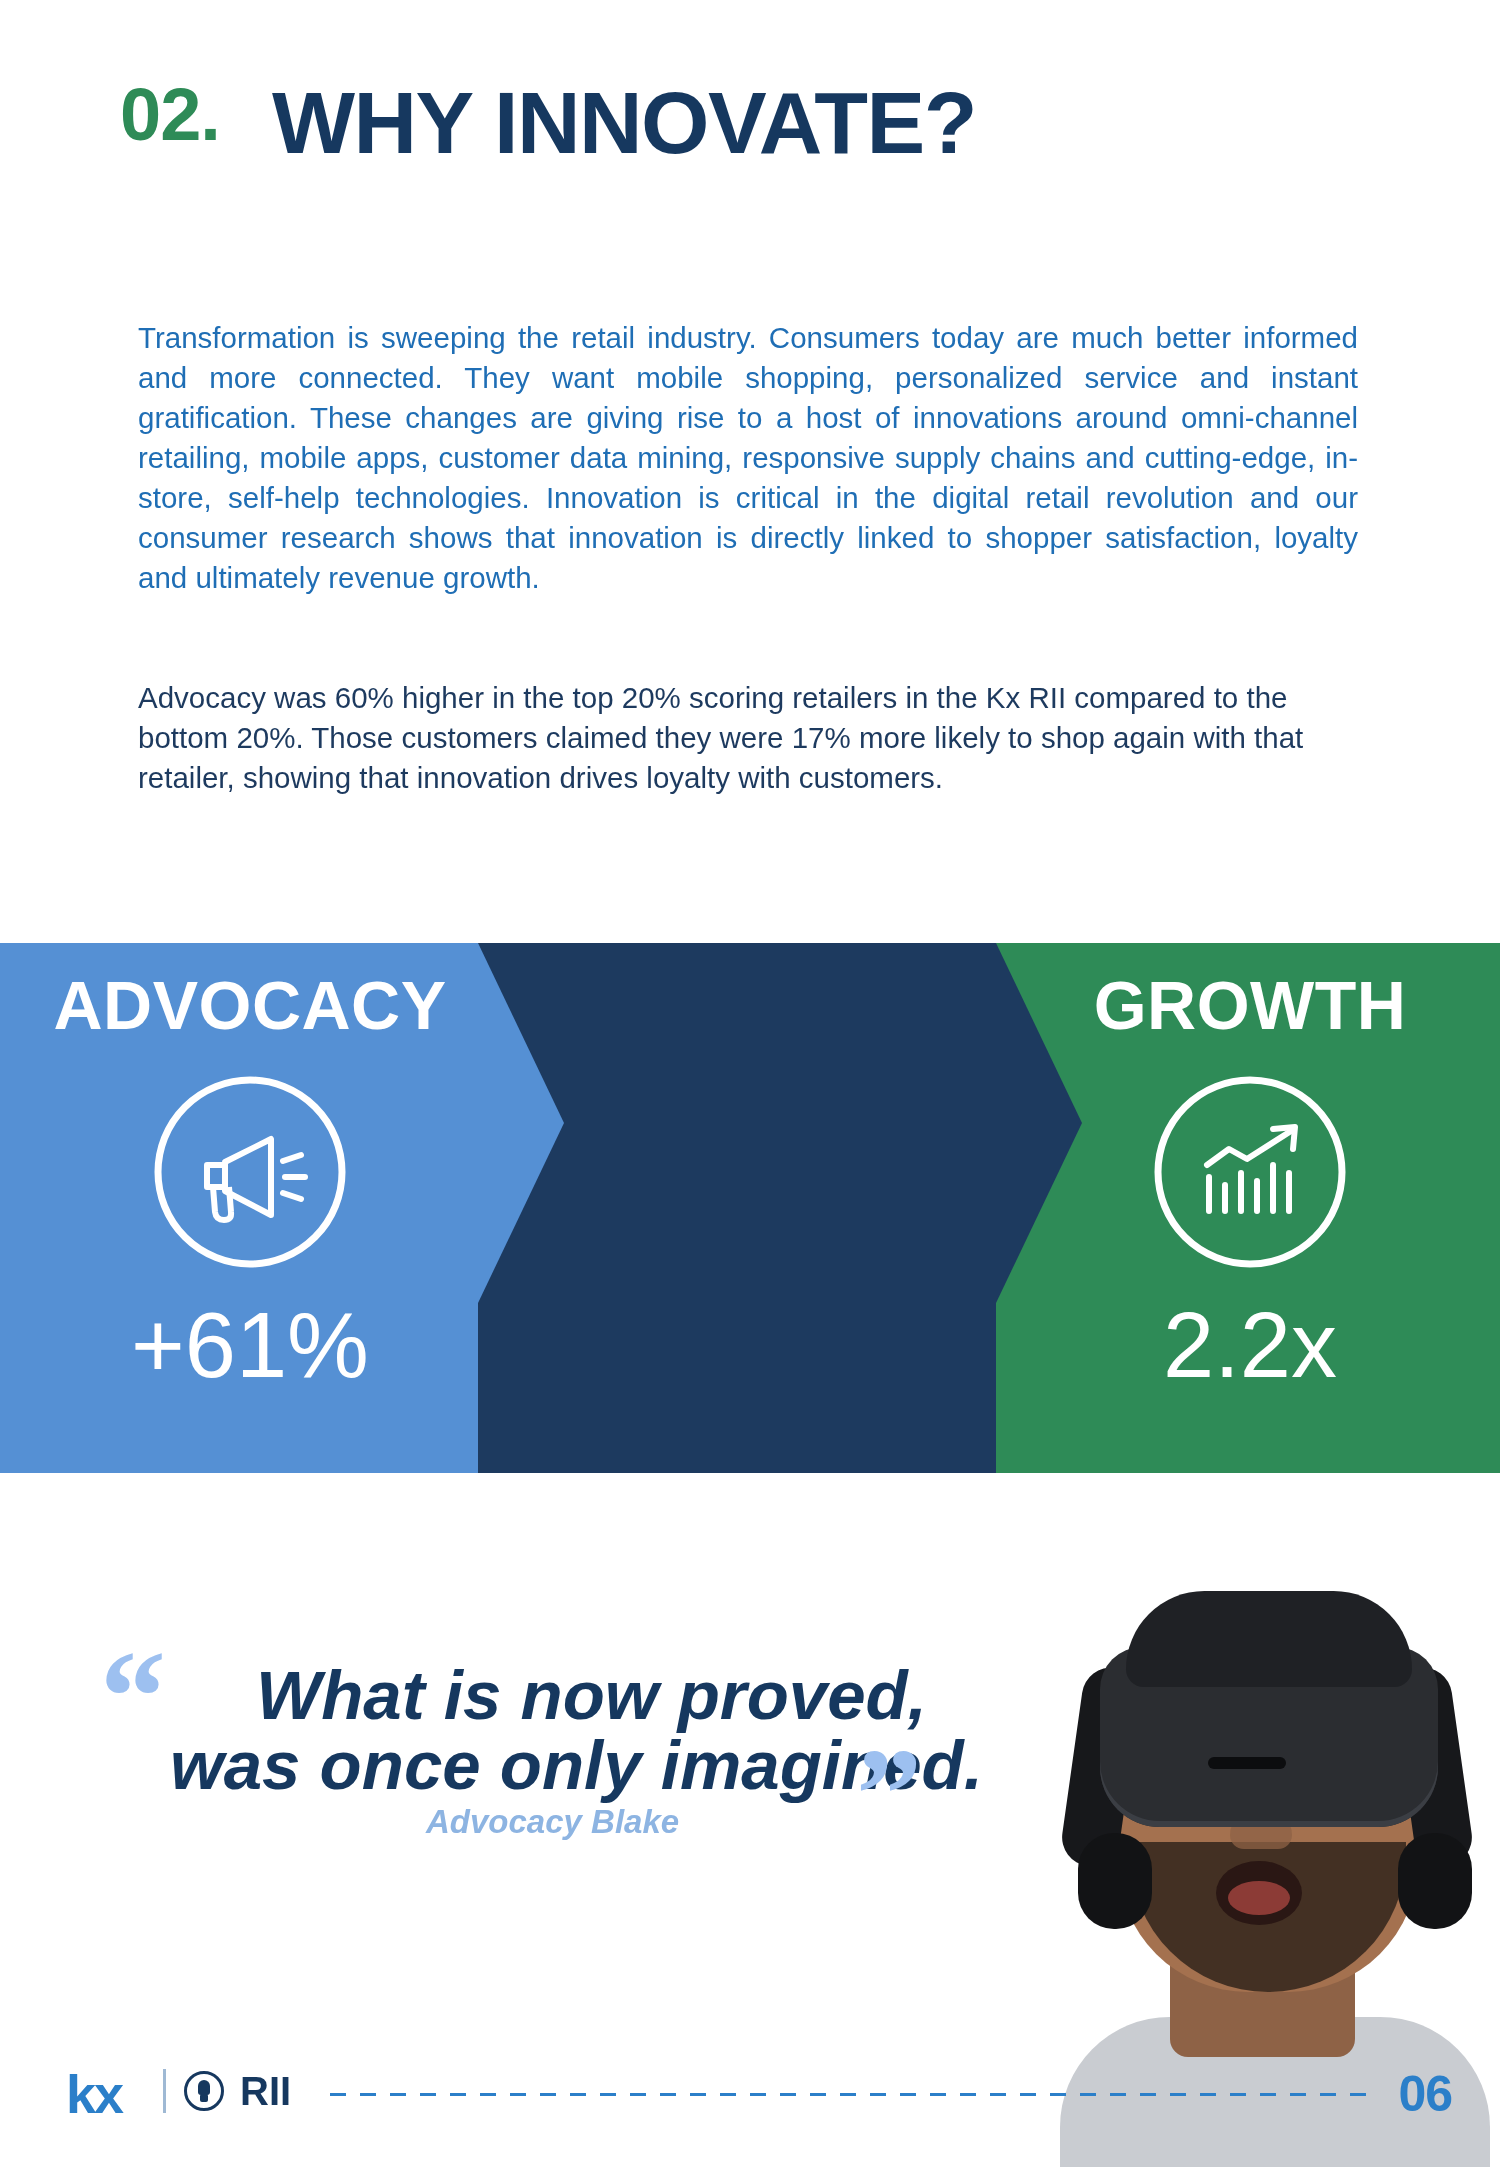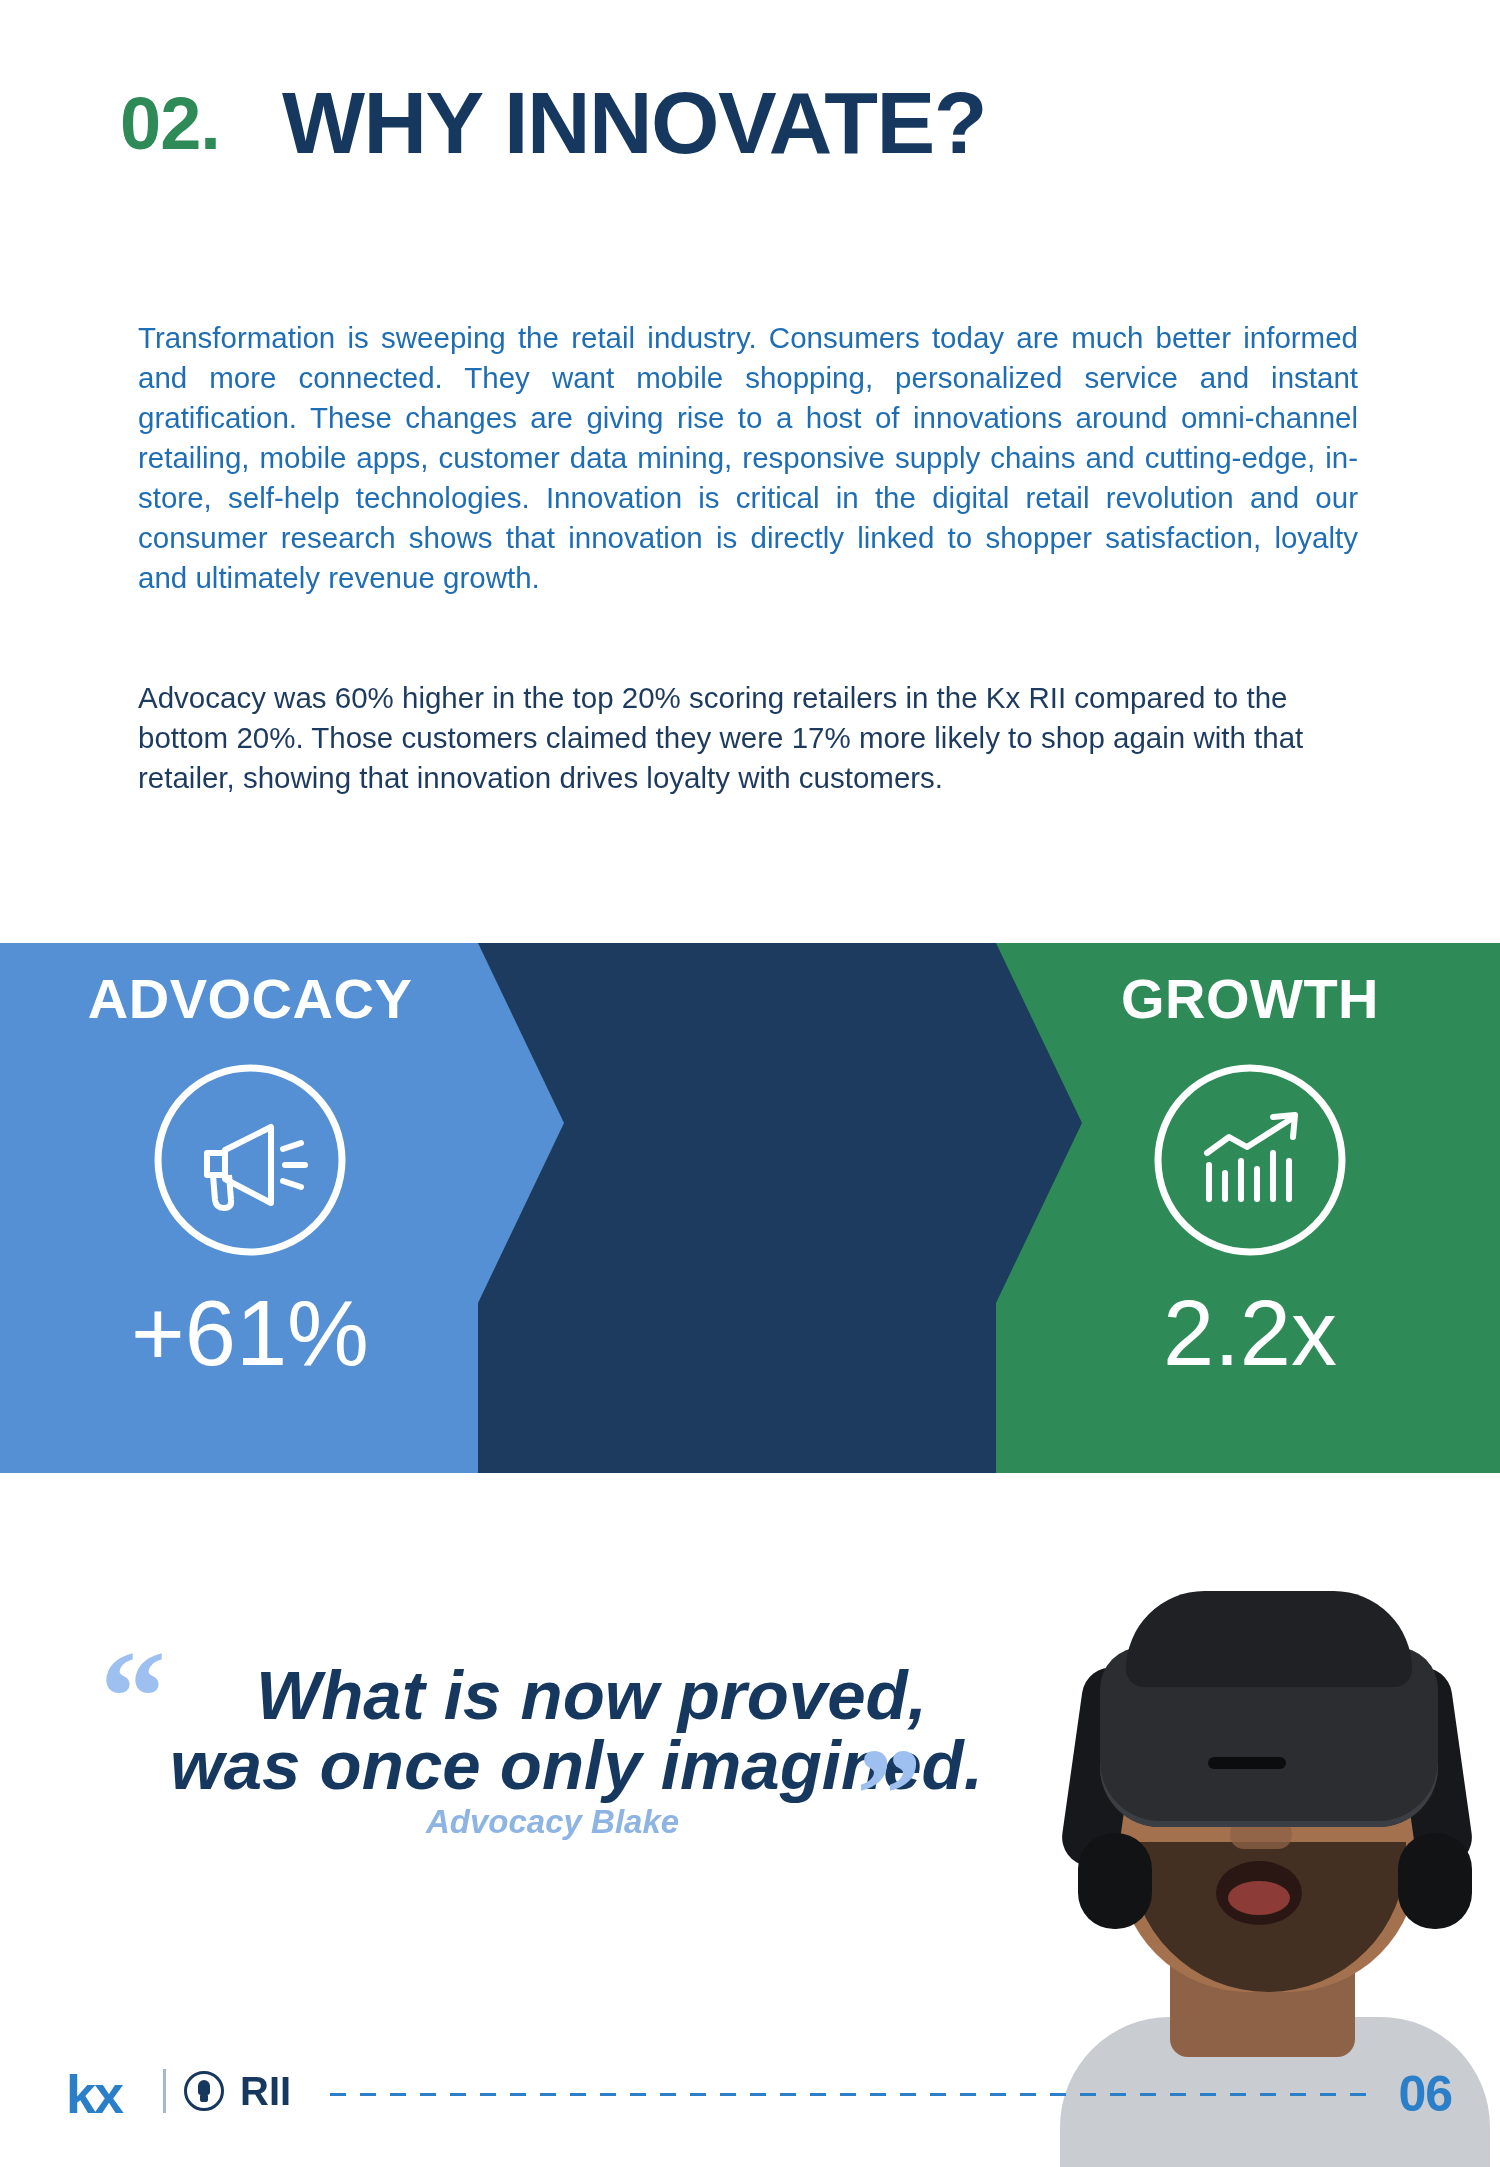--- a/index.html
+++ b/index.html
@@ -5,21 +5,21 @@
   * { margin:0; padding:0; box-sizing:border-box; }
   html,body{ background:#ffffff; }
   body{
     width:1500px; height:2167px; position:relative; overflow:hidden;
     font-family:"Liberation Sans", sans-serif;
   }
 
   
   .title-row{
     position:absolute; left:120px; top:72px;
-    display:flex; align-items:center; gap:28px;
+    display:flex; align-items:flex-start; gap:18px;
     white-space:nowrap;
   }
   .title-num{
     font-size:74px; font-weight:bold; letter-spacing:-1px;
     color:#2e8b57;
   }
   .title-main{
     font-size:88px; font-weight:bold; letter-spacing:-1.5px;
     color:#16385f;
     margin-left:34px;
@@ -66,21 +66,21 @@
   .cell{
     position:absolute; top:0; height:530px;
     display:flex; flex-direction:column; align-items:center;
   }
   .cell-adv{ left:0;    width:500px; }
   .cell-loy{ left:500px;width:500px; }
   .cell-gro{ left:1000px;width:500px; }
 
   .panel-label{
     margin-top:28px;
-    font-size:56px; font-weight:bold; color:#ffffff;
+    font-size:68px; font-weight:bold; color:#ffffff;
     letter-spacing:0.5px; line-height:1;
   }
   .icon-circle{
     margin-top:30px; width:206px; height:206px;
   }
   .panel-value{
     margin-top:24px;
     font-size:92px; font-weight:normal; color:#ffffff; line-height:1;
   }
 

